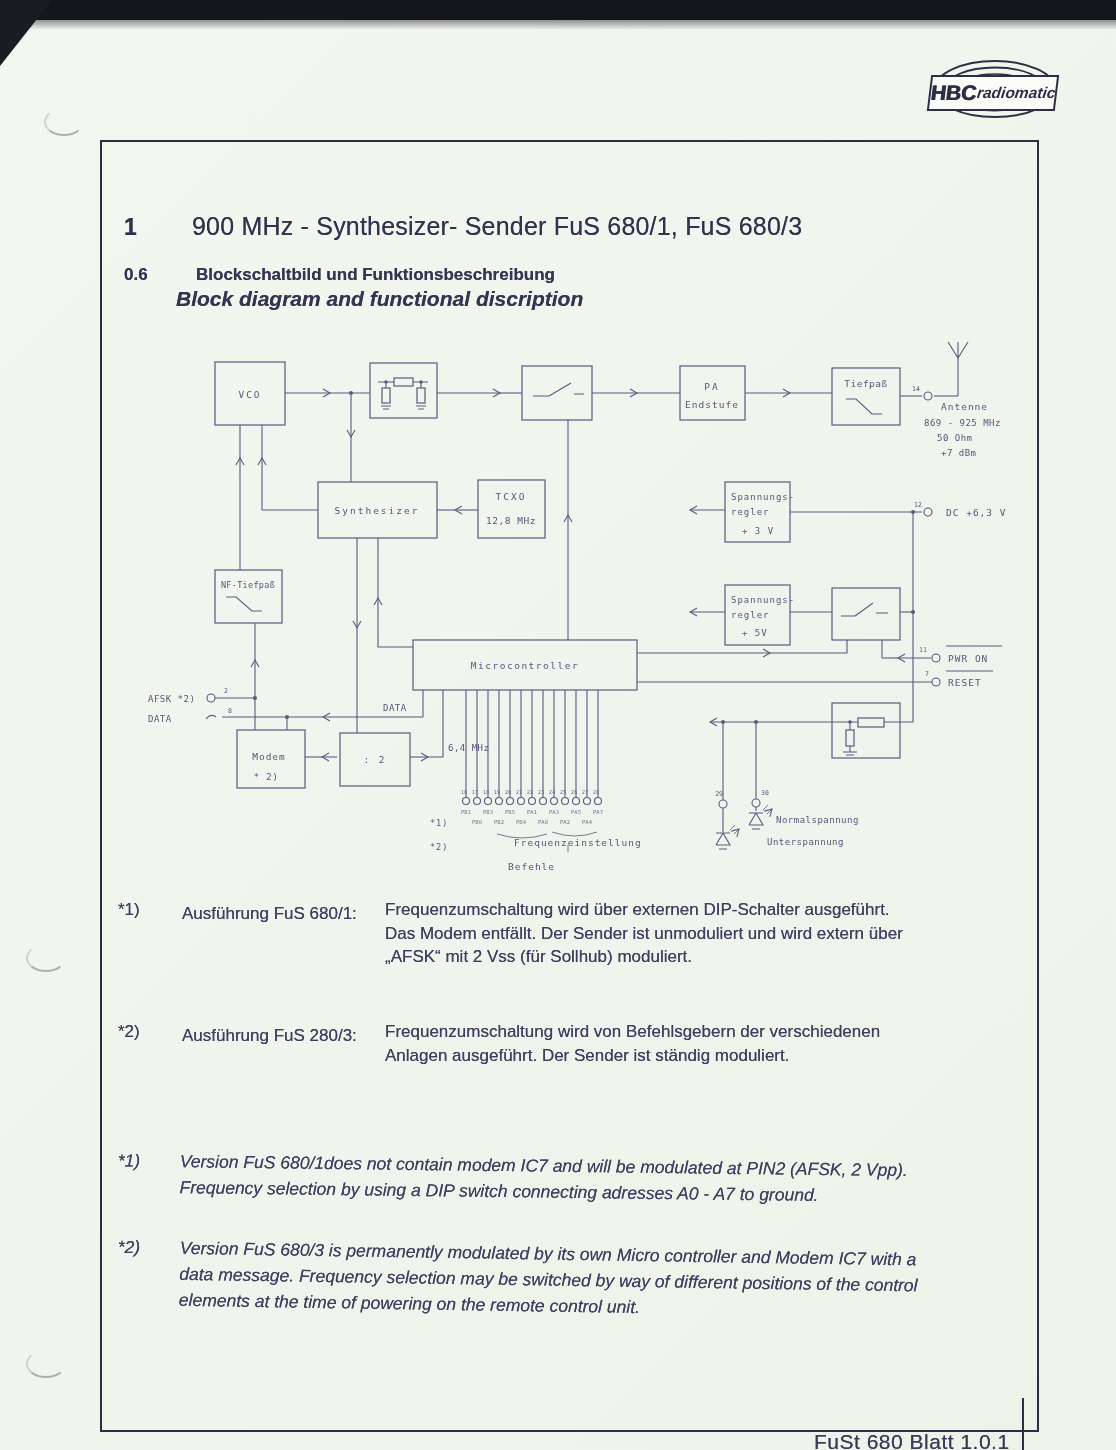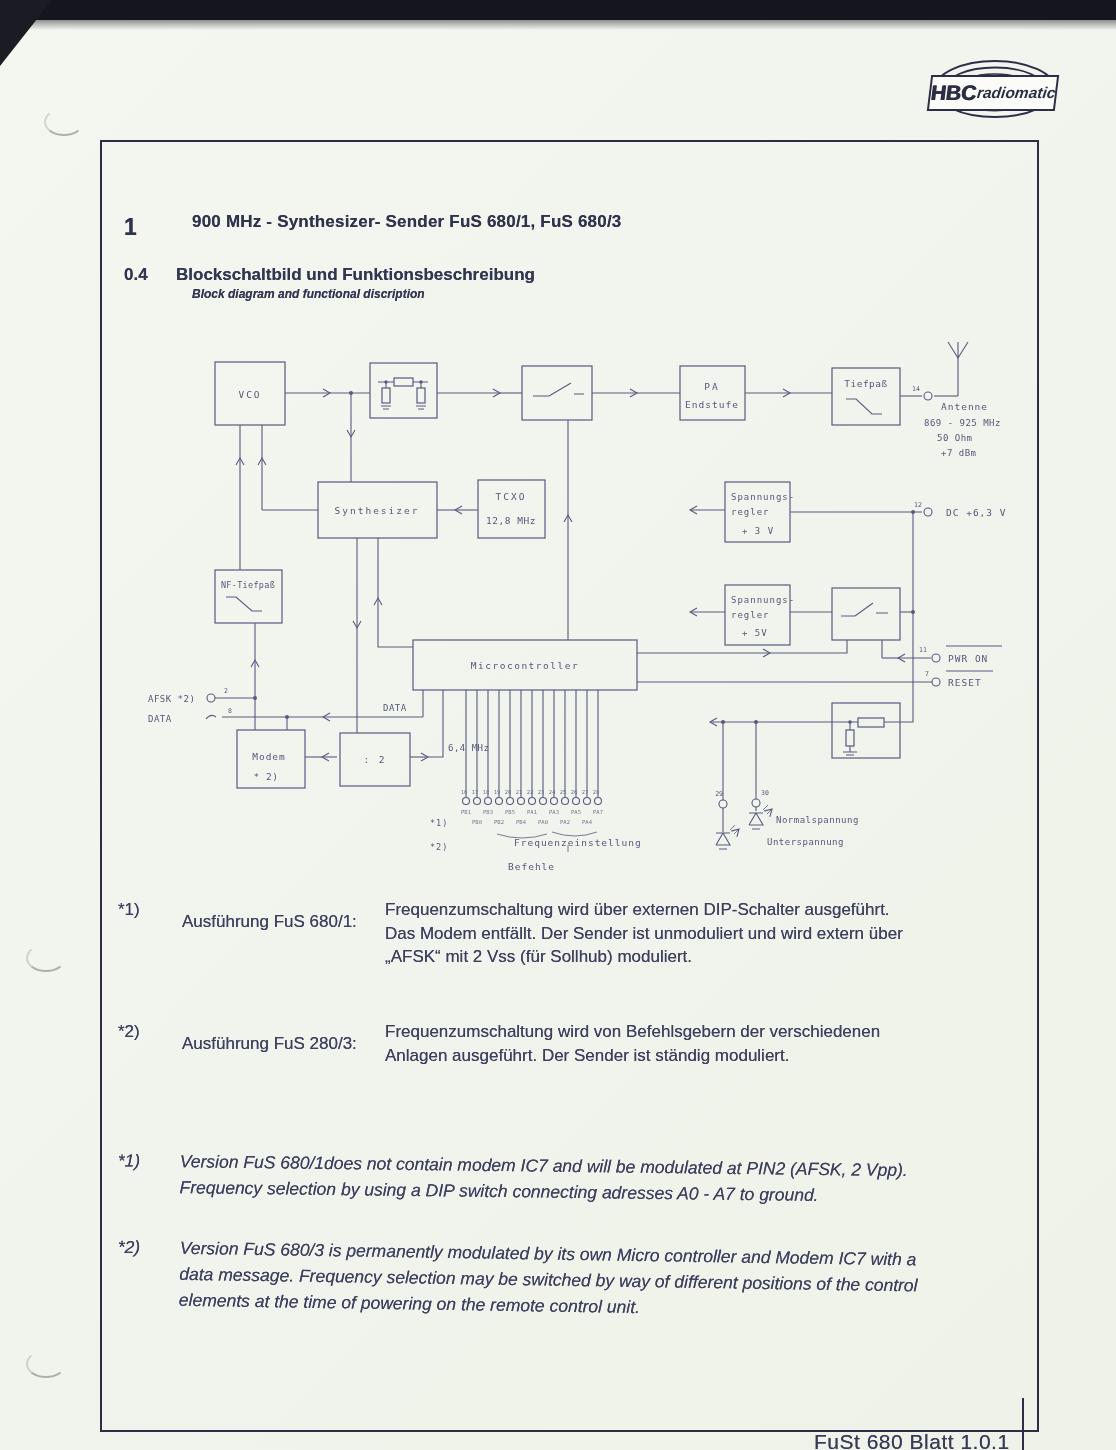--- a/index.html
+++ b/index.html
@@ -24,43 +24,43 @@
   
   .logo{position:absolute;left:915px;top:55px;width:160px;height:70px;}
   .logo svg{position:absolute;left:0;top:0;}
   .logo-box{position:absolute;left:14px;top:20px;width:124px;height:32px;border:2.5px solid #2c2e45;
         background:#fbfcf8;transform:skewX(-7deg);display:flex;align-items:center;justify-content:center;}
   .logo-hbc{font-weight:bold;font-size:21px;color:#2c2e45;letter-spacing:0px;
         text-shadow:1px 0 0 #2c2e45;}
   .logo-rad{font-weight:bold;font-style:italic;font-size:15.5px;color:#2c2e45;margin-left:1px;}
   
   .h-chapter-no{position:absolute;left:124px;top:214px;font-size:23px;font-weight:bold;color:#30334e;}
-  .h-chapter{position:absolute;left:192px;top:212px;font-size:17px;font-weight:bold;color:#30334e;
+  .h-chapter{position:absolute;left:192px;top:212px;font-size:25px;font-weight:normal;color:#30334e;
         letter-spacing:.2px;}
   .h-section-no{position:absolute;left:124px;top:265px;font-size:17px;font-weight:bold;color:#3336529;color:#333652;}
-  .h-section-de{position:absolute;left:176px;top:265px;font-size:17px;font-weight:bold;color:#333652;}
-  .h-section-en{position:absolute;left:192px;top:287px;font-size:12px;font-weight:bold;font-style:italic;color:#333652;text-align:right;}
+  .h-section-de{position:absolute;left:196px;top:265px;font-size:17px;font-weight:bold;color:#333652;}
+  .h-section-en{position:absolute;left:176px;top:287px;font-size:21px;font-weight:bold;font-style:italic;color:#333652;text-align:right;}
   .soft{text-shadow:0 0 .6px rgba(51,54,82,.8);}
   
   .diagram{position:absolute;left:0;top:330px;width:1116px;height:570px;filter:blur(.25px);}
   svg .wire{stroke:#565a80;stroke-width:1.1;fill:none;}
   svg .box{stroke:#565a80;stroke-width:1.2;fill:none;}
   svg .dot{fill:#565a80;stroke:none;}
   svg .pin{stroke:#565a80;stroke-width:1.1;fill:#f2f5ee;}
   svg text{font-family:"DejaVu Sans Mono",monospace;fill:#54577c;}
   .bt{font-size:9.5px;letter-spacing:2px;text-anchor:middle;}
   .bs{font-size:9px;letter-spacing:1px;}
   .pn{font-size:6.5px;}
   .tiny{font-size:5.5px;text-anchor:middle;fill-opacity:.8;}
   .lbl{font-size:9.5px;letter-spacing:1px;}
   .lbm{font-size:9px;letter-spacing:.5px;}
   
   .note{position:absolute;left:0;width:100%;font-size:17px;line-height:23.5px;color:#3c3f60;}
   .note .marker{position:absolute;left:118px;top:0;}
-  .note .lead{position:absolute;left:182px;top:12px;}
+  .note .lead{position:absolute;left:182px;top:4px;}
   .note .body{position:absolute;left:385px;right:98px;top:0;white-space:pre-line;}
   .note-en{font-style:italic;font-size:17.5px;line-height:26px;}
   .note-en .body{left:180px;right:50px;}
   .rot1{transform:rotate(.7deg);transform-origin:left top;}
   .rot2{transform:rotate(.9deg);transform-origin:left top;}
 </style>
 </head>
 <body>
 
 <div class="page">
@@ -84,21 +84,21 @@
         <span class="logo-rad">radiomatic</span>
     </div>
   </div>
 
   <div class="frame"></div>
   <div class="footer-divider"></div>
   <div class="footer-text soft">FuSt 680 Blatt 1.0.1</div>
 
   <div class="h-chapter-no soft">1</div>
   <div class="h-chapter soft">900 MHz - Synthesizer- Sender FuS 680/1, FuS 680/3</div>
-  <div class="h-section-no soft">0.4</div>
+  <div class="h-section-no soft">0.6</div>
   <div class="h-section-de soft">Blockschaltbild und Funktionsbeschreibung</div>
   <div class="h-section-en soft">Block diagram and functional discription</div>
 
   <svg class="diagram" viewBox="0 330 1116 570">
     <defs>
       <marker id="arr" markerUnits="userSpaceOnUse" markerWidth="10" markerHeight="10" viewBox="0 0 10 10" refX="8" refY="5" orient="auto">
         <path d="M1,1 L8,5 L1,9" fill="none" stroke="#565a80" stroke-width="1.1"></path>
       </marker>
     </defs>
 

